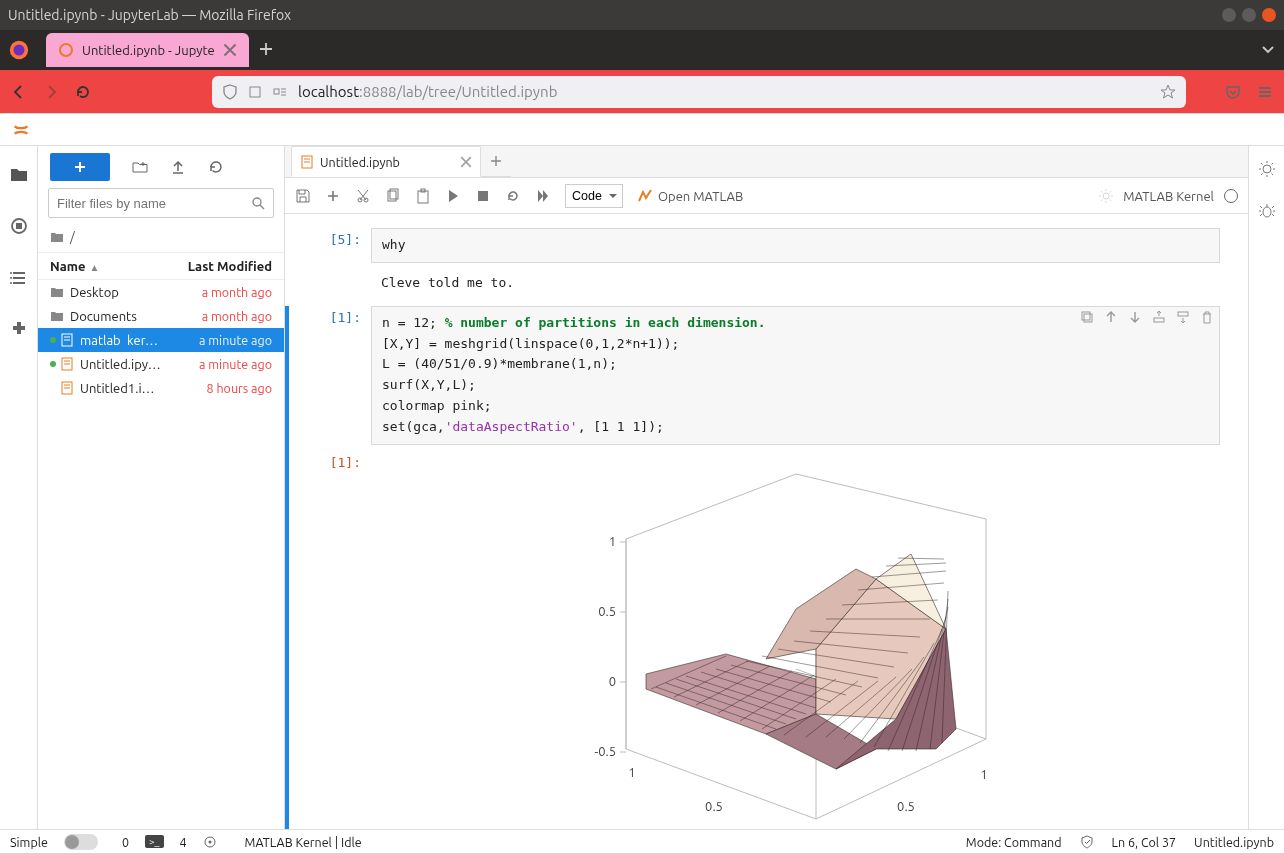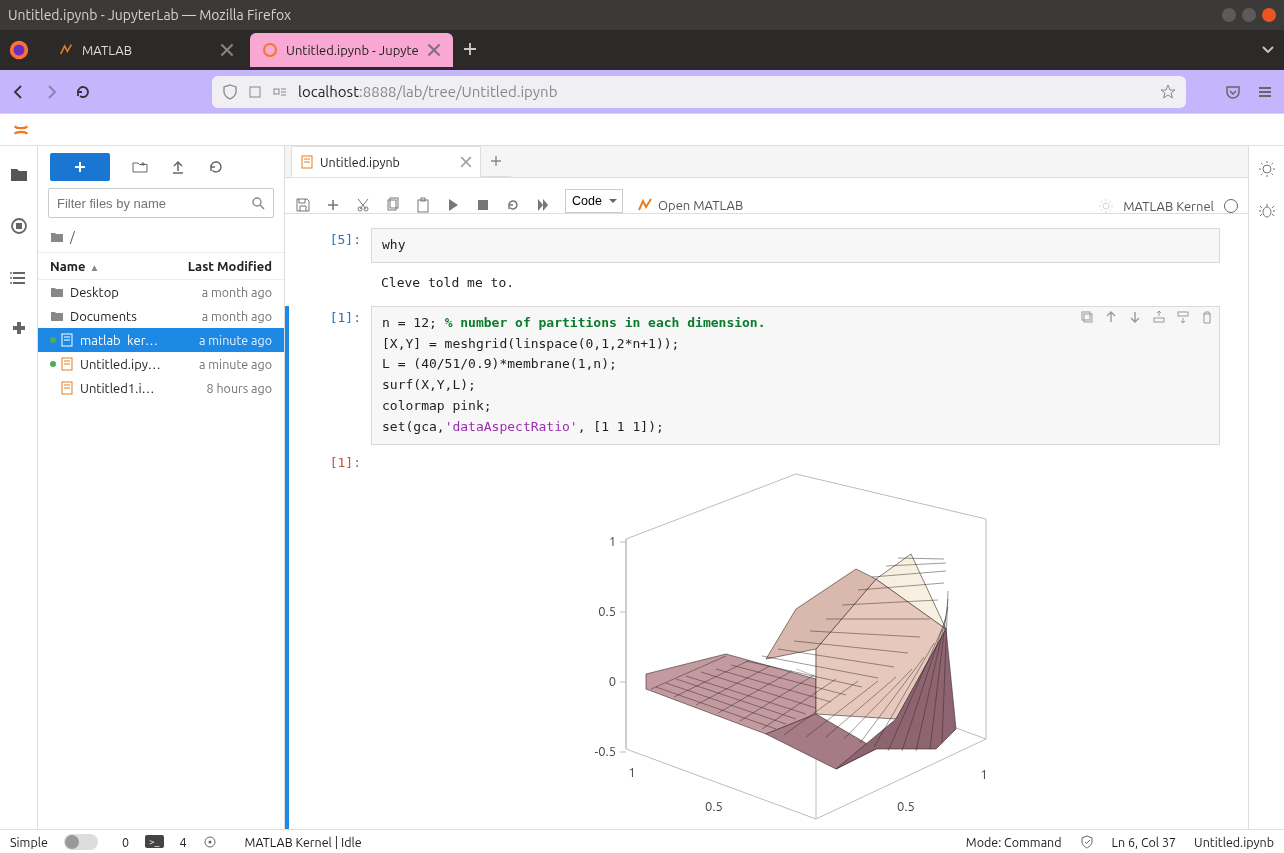--- a/index.html
+++ b/index.html
@@ -14,21 +14,21 @@
   .ff-tabstrip { height:40px; background:#2b2a29; display:flex; align-items:center; padding:0 8px; gap:4px; }
   .ff-icon { width:22px; height:22px; margin-right:12px; }
   .ff-tab { height:34px; background:#2b2a29; color:#ddd; display:flex; align-items:center; padding:0 12px; border-radius:6px 6px 0 0; min-width:200px; max-width:220px; font-size:13px; gap:8px; position:relative; }
   .ff-tab.active { background:#f9a8d4; color:#222; }
   .ff-tab .tab-favicon { width:16px; height:16px; flex:0 0 16px; }
   .ff-tab .tab-label { flex:1; white-space:nowrap; overflow:hidden; text-overflow:ellipsis; }
   .ff-tab .tab-close { width:14px; height:14px; opacity:.7; }
   .ff-newtab { color:#ccc; padding:6px; }
   .ff-tabstrip .chev { margin-left:auto; color:#ccc; }
   
-  .ff-toolbar { height:44px; background:#c4b5fd; border-bottom:1px solid #d7d7d7; display:flex; align-items:center; padding:4px 10px; gap:10px; }
+  .ff-toolbar { height:44px; background:#ef4444; border-bottom:1px solid #d7d7d7; display:flex; align-items:center; padding:4px 10px; gap:10px; }
   .ff-nav { display:flex; gap:14px; align-items:center; color:#666; }
   .ff-urlbar { flex:1; margin:0 20px 0 110px; height:32px; background:#f0f0f4; border-radius:6px; display:flex; align-items:center; padding:0 10px; gap:10px; color:#555; font-size:15px; }
   .ff-urlbar .host { color:#222; }
   .ff-urlbar .path { color:#888; }
   .ff-right { display:flex; gap:14px; color:#666; margin-left:8px;}
   
   .jl-top { height:32px; border-bottom:1px solid #ddd; display:flex; align-items:center; padding:0 10px; gap:4px; }
   .jl-logo { width:22px; height:22px; margin-right:10px; }
   .jl-menu { display:flex; gap:0; font-size:13.5px; }
   .jl-menu span { padding:6px 12px; }
@@ -45,32 +45,32 @@
   .jl-fb-filter { margin:0 10px 8px; height:30px; border:1px solid #ccc; border-radius:2px; display:flex; align-items:center; padding:0 8px; color:#888; }
   .jl-fb-filter input { border:none; outline:none; flex:1; font-size:13px; background:transparent;}
   .jl-fb-path { padding:4px 12px 8px; color:#555; display:flex; align-items:center; gap:6px; }
   .jl-fb-header { display:flex; justify-content:space-between; padding:6px 12px; font-weight:600; border-top:1px solid #eee; border-bottom:1px solid #eee; font-size:13px; }
   .jl-fb-header .sortcaret { font-size:10px; color:#888; margin-left:4px;}
   .jl-fb-list { flex:1; overflow:auto; }
   .jl-fb-row { display:flex; justify-content:space-between; padding:5px 12px; align-items:center; font-size:13px; }
   .jl-fb-row.selected { background:#1e88e5; color:#fff; }
   .jl-fb-row .rowl { display:flex; align-items:center; gap:6px; white-space:nowrap; overflow:hidden; text-overflow:ellipsis; max-width:140px;}
   .jl-fb-row .rowl .dot { width:6px; height:6px; border-radius:50%; background:#4caf50; margin-right:-2px; display:inline-block;}
-  .jl-fb-row .rowr { color:#737373; font-size:12.5px; flex-shrink:0; padding-left:6px;}
+  .jl-fb-row .rowr { color:#ef4444; font-size:12.5px; flex-shrink:0; padding-left:6px;}
   .jl-fb-row.selected .rowr { color:#e8f1fb; }
   .folder-ic { color:#888; }
   .nb-ic { color:#e67e22; }
   .nb-ic.sel { color:#fff; }
   
   .jl-nb { flex:1; display:flex; flex-direction:column; position:relative; }
   .jl-tabs { height:32px; display:flex; align-items:flex-end; border-bottom:1px solid #ddd; background:#f5f5f5; padding-left:6px; }
   .jl-tab { height:31px; background:#fff; border:1px solid #ddd; border-bottom:1px solid #fff; display:flex; align-items:center; padding:0 8px; gap:6px; font-size:12.5px; min-width:190px; border-radius:2px 2px 0 0;}
   .jl-tab .tabclose { opacity:.6; margin-left:auto; }
   .jl-tab-add { width:30px; height:31px; border-bottom:1px solid #ddd; display:flex; align-items:center; justify-content:center; color:#888; }
-  .jl-nb-toolbar { height:36px; border-bottom:1px solid #ddd; display:flex; align-items:flex-end; padding:0 10px; gap:14px; color:#555; font-size:13px;}
+  .jl-nb-toolbar { height:36px; border-bottom:1px solid #ddd; display:flex; align-items:center; padding:0 10px; gap:14px; color:#555; font-size:13px;}
   .jl-nb-toolbar .tbic { width:16px; height:16px; opacity:.8;}
   .jl-nb-toolbar select { border:1px solid #ccc; height:24px; font-size:12.5px; padding:0 20px 0 6px; background:#fff; appearance:none; }
   .jl-nb-toolbar .selwrap { position:relative; display:flex; align-items:center; }
   .jl-nb-toolbar .selwrap:after { content:""; position:absolute; right:6px; top:10px; border:4px solid transparent; border-top-color:#666; }
   .jl-nb-toolbar .openmatlab { display:flex; align-items:center; gap:5px; }
   .jl-nb-toolbar .kernright { margin-left:auto; display:flex; align-items:center; gap:10px; color:#555; }
   .jl-nb-toolbar .kerncircle { width:14px; height:14px; border:1.6px solid #666; border-radius:50%; }
   
   .jl-nb-body { flex:1; overflow:auto; padding:14px 28px 12px 14px; background:#fff;}
   .cell { display:flex; position:relative; margin-bottom:6px; }
@@ -108,29 +108,20 @@
     <span class="os-btn"></span>
     <span class="os-btn close"></span>
   </div>
 </div>
 
 <div class="ff-tabstrip">
   <svg class="ff-icon" viewBox="0 0 24 24">
       <circle cx="12" cy="12" r="10" fill="#ff7139"></circle>
       <circle cx="12" cy="12" r="6" fill="#6b2fbf"></circle>
     </svg>
-  <div class="ff-tab">
-    <svg class="tab-favicon" viewBox="0 0 24 24">
-        <path d="M4 18 L10 6 L14 14 L20 4" stroke="#e67e22" stroke-width="2.5" fill="none"></path>
-      </svg>
-    <span class="tab-label">MATLAB</span>
-    <svg class="tab-close" viewBox="0 0 10 10">
-        <path d="M1 1 L9 9 M9 1 L1 9" stroke="#aaa" stroke-width="1.5"></path>
-      </svg>
-  </div>
   <div class="ff-tab active">
     <svg class="tab-favicon" viewBox="0 0 24 24">
         <circle cx="12" cy="12" r="9" fill="none" stroke="#f37726" stroke-width="3"></circle>
       </svg>
     <span class="tab-label">Untitled.ipynb - Jupyte</span>
     <svg class="tab-close" viewBox="0 0 10 10">
         <path d="M1 1 L9 9 M9 1 L1 9" stroke="#555" stroke-width="1.5"></path>
       </svg>
   </div>
   <span class="ff-newtab">

